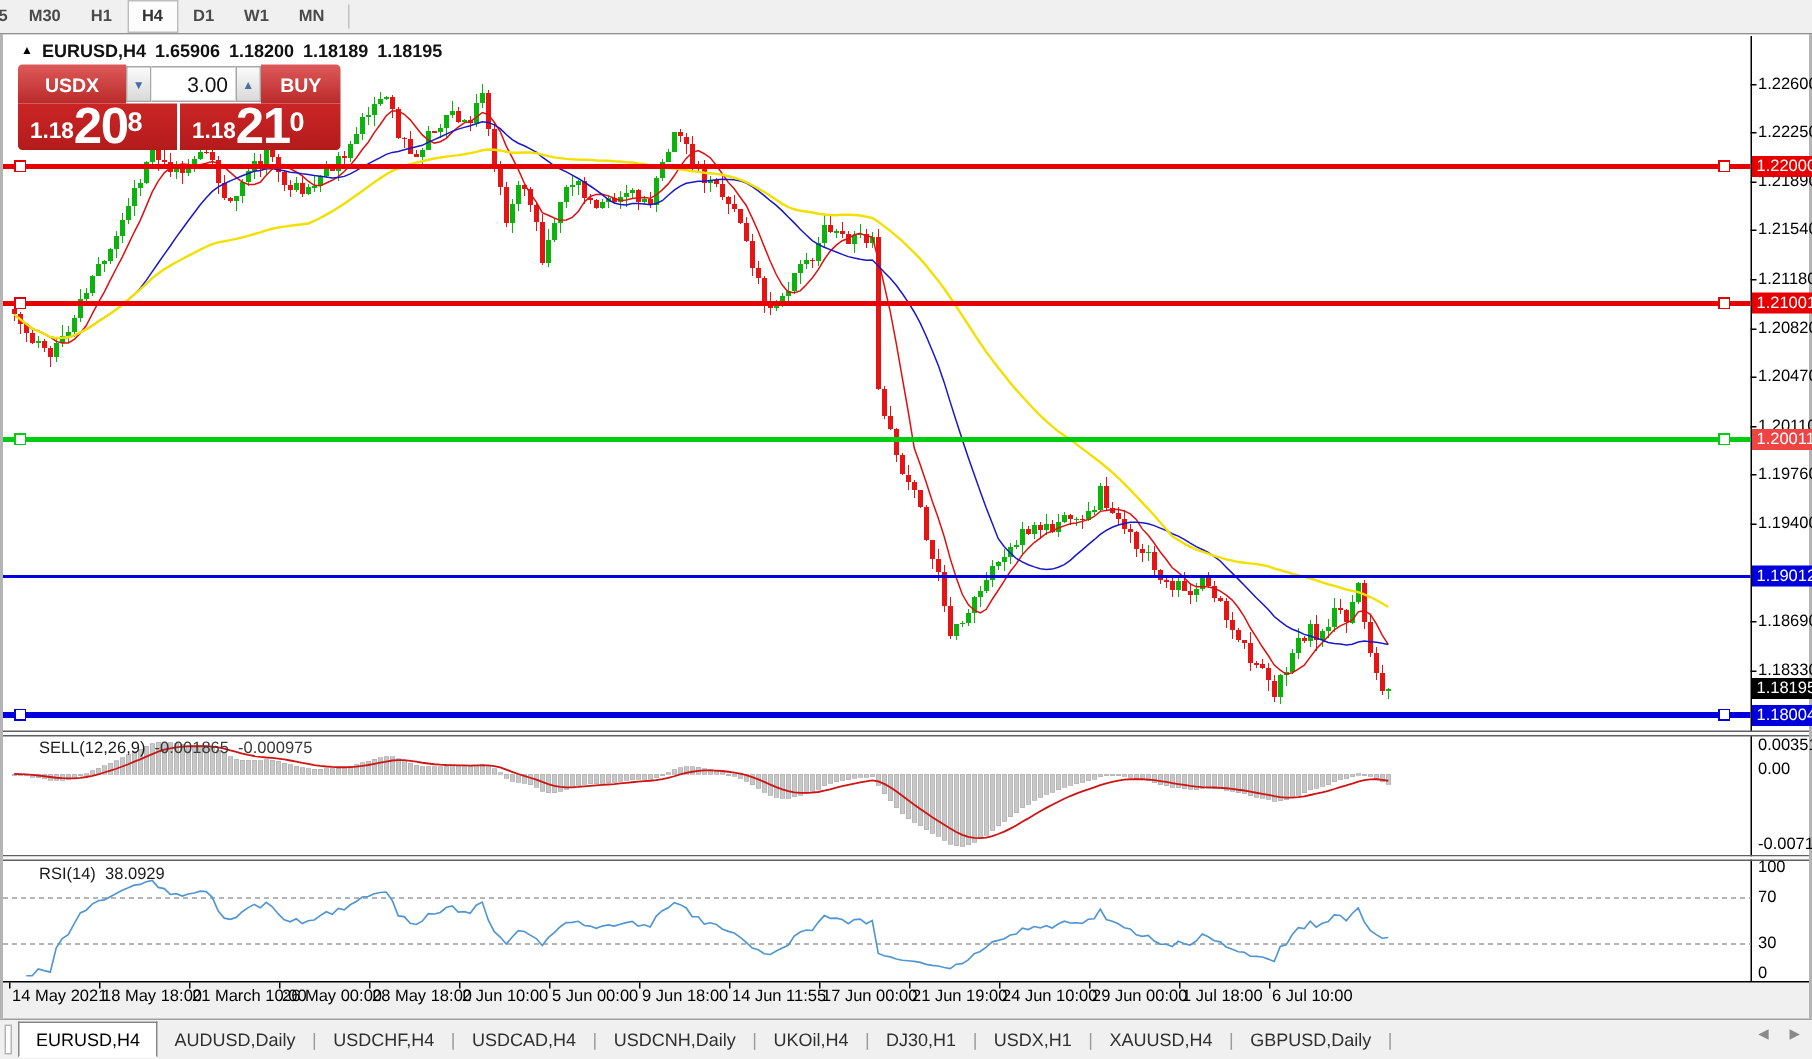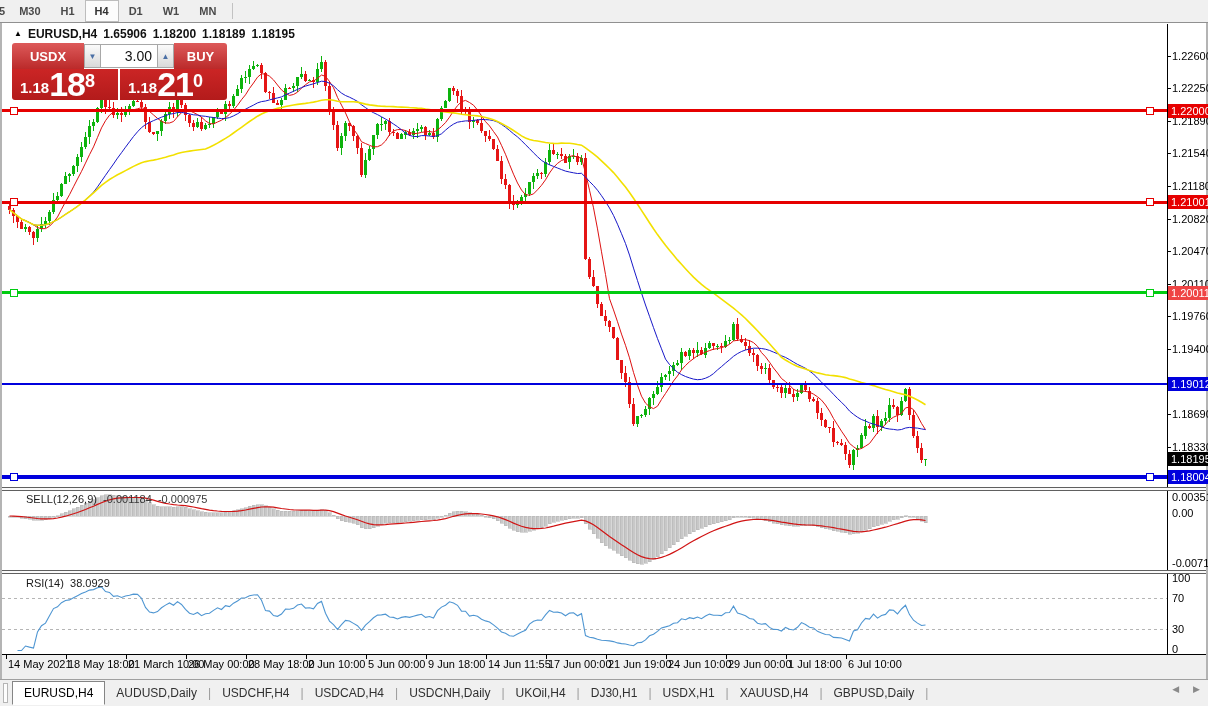--- a/index.html
+++ b/index.html
@@ -99,42 +99,42 @@
     <div class="tp-row1">
       <div id="sell-btn" class="tp-btn">USDX</div>
       <div class="spin">▼</div>
       <input class="vol-input" value="3.00" style="">
       <div class="spin">▲</div>
       <div id="buy-btn" class="tp-btn">BUY</div>
     </div>
     <div class="tp-row2">
       <div id="bid-box" class="quote-box">
         <span class="q-prefix">1.18</span>
-        <span class="q-big">18</span>
+        <span class="q-big">20</span>
         <span class="q-sup">8</span>
       </div>
       <div id="ask-box" class="quote-box">
         <span class="q-prefix">1.18</span>
         <span class="q-big">21</span>
         <span class="q-sup">0</span>
       </div>
     </div>
   </div>
 
   <div class="abs sep-dark" style="left:2px;top:487px;width:1204px;height:1px;"></div>
   <div class="abs sep-light" style="left:2px;top:488px;width:1204px;height:2px;"></div>
   <div class="abs sep-dark" style="left:2px;top:490px;width:1204px;height:1px;"></div>
   <div class="abs sep-dark" style="left:2px;top:570px;width:1204px;height:1px;"></div>
   <div class="abs sep-light" style="left:2px;top:571px;width:1204px;height:2px;"></div>
   <div class="abs sep-dark" style="left:2px;top:573px;width:1204px;height:1px;"></div>
   <div class="abs" style="left:2px;top:654px;width:1204px;height:1px;background:#000;"></div>
 
   <div class="ind-label" style="top:493px;">
     <span>SELL(12,26,9)</span>&nbsp;
-    <span style="color:#3a3a3a;">-0.001184</span>&nbsp;
+    <span style="color:#3a3a3a;">-0.001865</span>&nbsp;
     <span style="color:#3a3a3a;">-0.000975</span>
   </div>
   <div class="ind-label" style="top:577px;">
     <span>RSI(14)</span>&nbsp;
     <span>38.0929</span>
   </div>
 
   <div class="ytick" style="top:491px;">0.003515</div>
   <div class="ytick" style="top:507px;">0.00</div>
   <div class="ytick" style="top:557px;">-0.007178</div>

